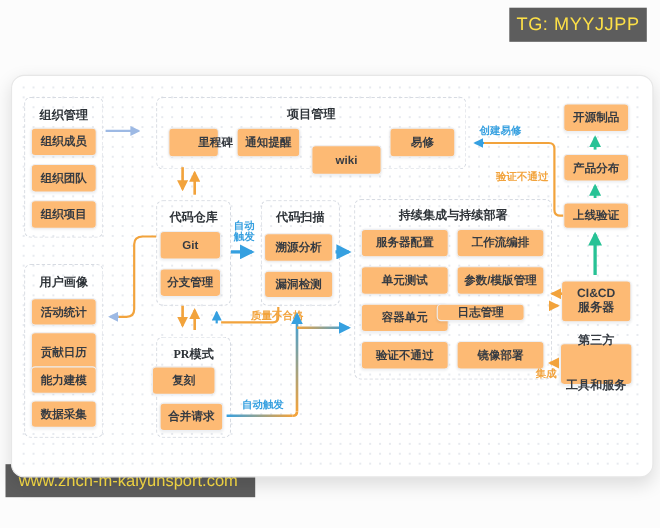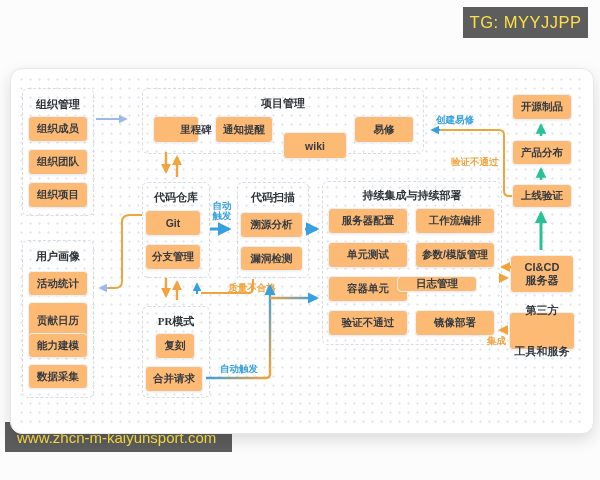--- a/index.html
+++ b/index.html
@@ -108,21 +108,21 @@
 <div class="box" style="left:328px;top:242px;width:80px;height:26px;">单元测试</div>
 <div class="box" style="left:415px;top:242px;width:80px;height:26px;">参数/模版管理</div>
 <div class="box" style="left:328px;top:276px;width:80px;height:26px;">容器单元</div>
 <div class="box" style="left:397px;top:276px;width:80px;height:16px;">日志管理</div>
 <div class="box" style="left:328px;top:310px;width:80px;height:26px;">验证不通过</div>
 <div class="box" style="left:415px;top:310px;width:80px;height:26px;">镜像部署</div>
 
 <div class="grp" style="left:142px;top:306px;width:68px;height:92px;">
   <div class="gtitle" style="top:7px;font-family:Liberation Serif, serif;">PR模式</div>
 </div>
-<div class="box" style="left:155px;top:333px;width:40px;height:26px;">复刻</div>
+<div class="box" style="left:138px;top:333px;width:58px;height:26px;">复刻</div>
 <div class="box" style="left:145px;top:366px;width:58px;height:26px;">合并请求</div>
 
 <div class="box" style="left:512px;top:94px;width:60px;height:26px;">开源制品</div>
 <div class="box" style="left:512px;top:140px;width:60px;height:25px;">产品分布</div>
 <div class="box" style="left:512px;top:184px;width:60px;height:24px;">上线验证</div>
 <div class="box two" style="left:510px;top:255px;width:64px;height:38px;">
   <span>CI&amp;CD</span>
   <span>服务器</span>
 </div>
 <div class="box two" style="left:509px;top:312px;width:66px;height:38px;gap:28px;">

